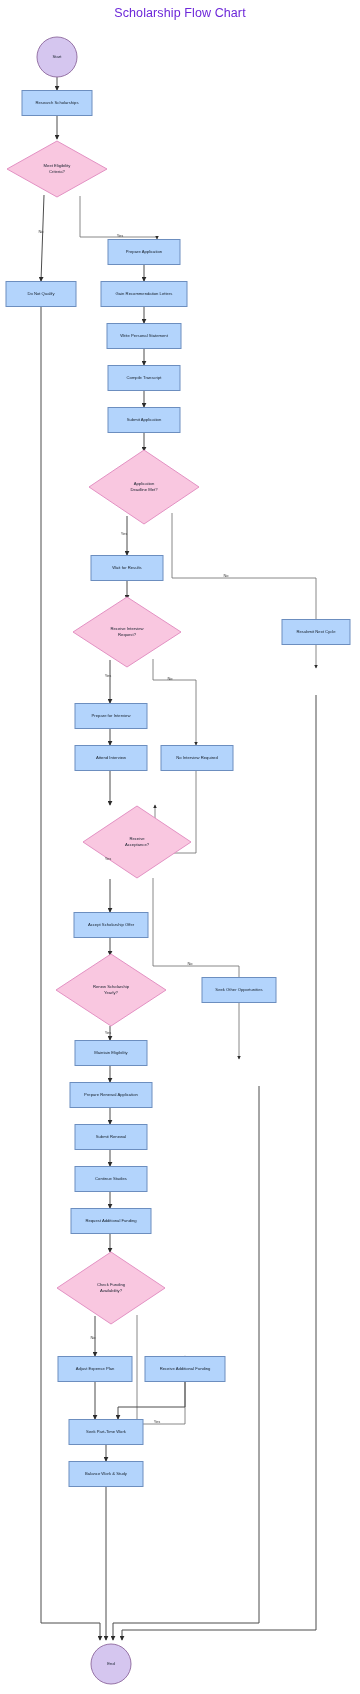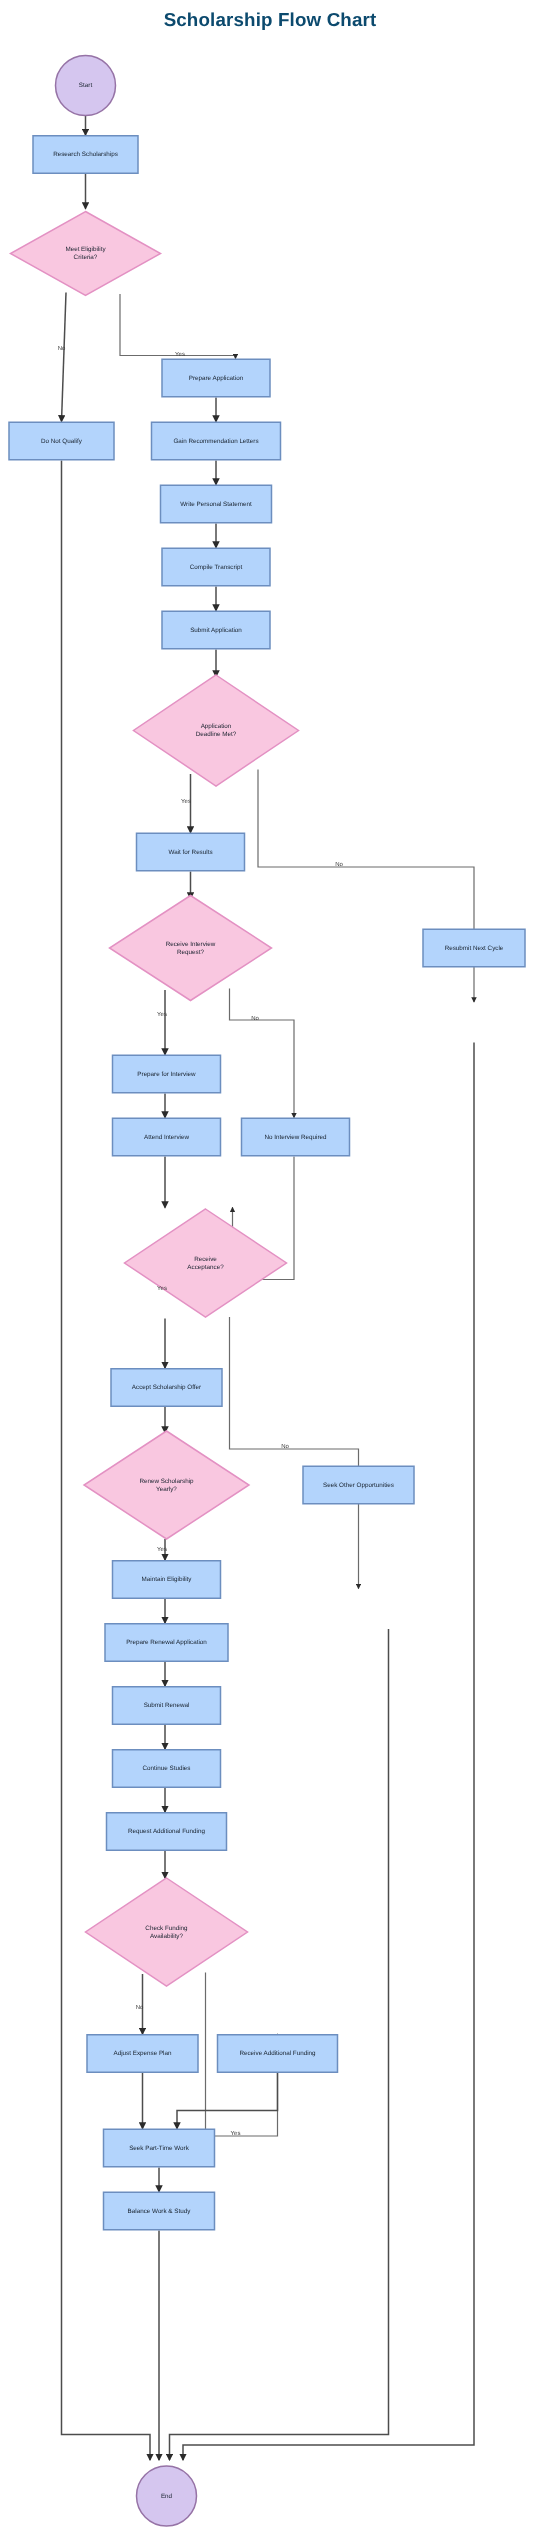--- a/index.html
+++ b/index.html
@@ -14,22 +14,22 @@
     position: relative;
     overflow: hidden;
   }
   #chart-title {
     position: absolute;
     top: 6px;
     left: 0;
     width: 360px;
     text-align: center;
     font-size: 12.5px;
-    font-weight: bold;
-    color: #0c4a6e;
+    font-weight: normal;
+    color: #6d28d9;
     letter-spacing: 0.1px;
   }
   svg#flow {
     position: absolute;
     top: 0;
     left: 0;
     display: block;
   }
   .node-rect {
     fill: #b3d4fc;

